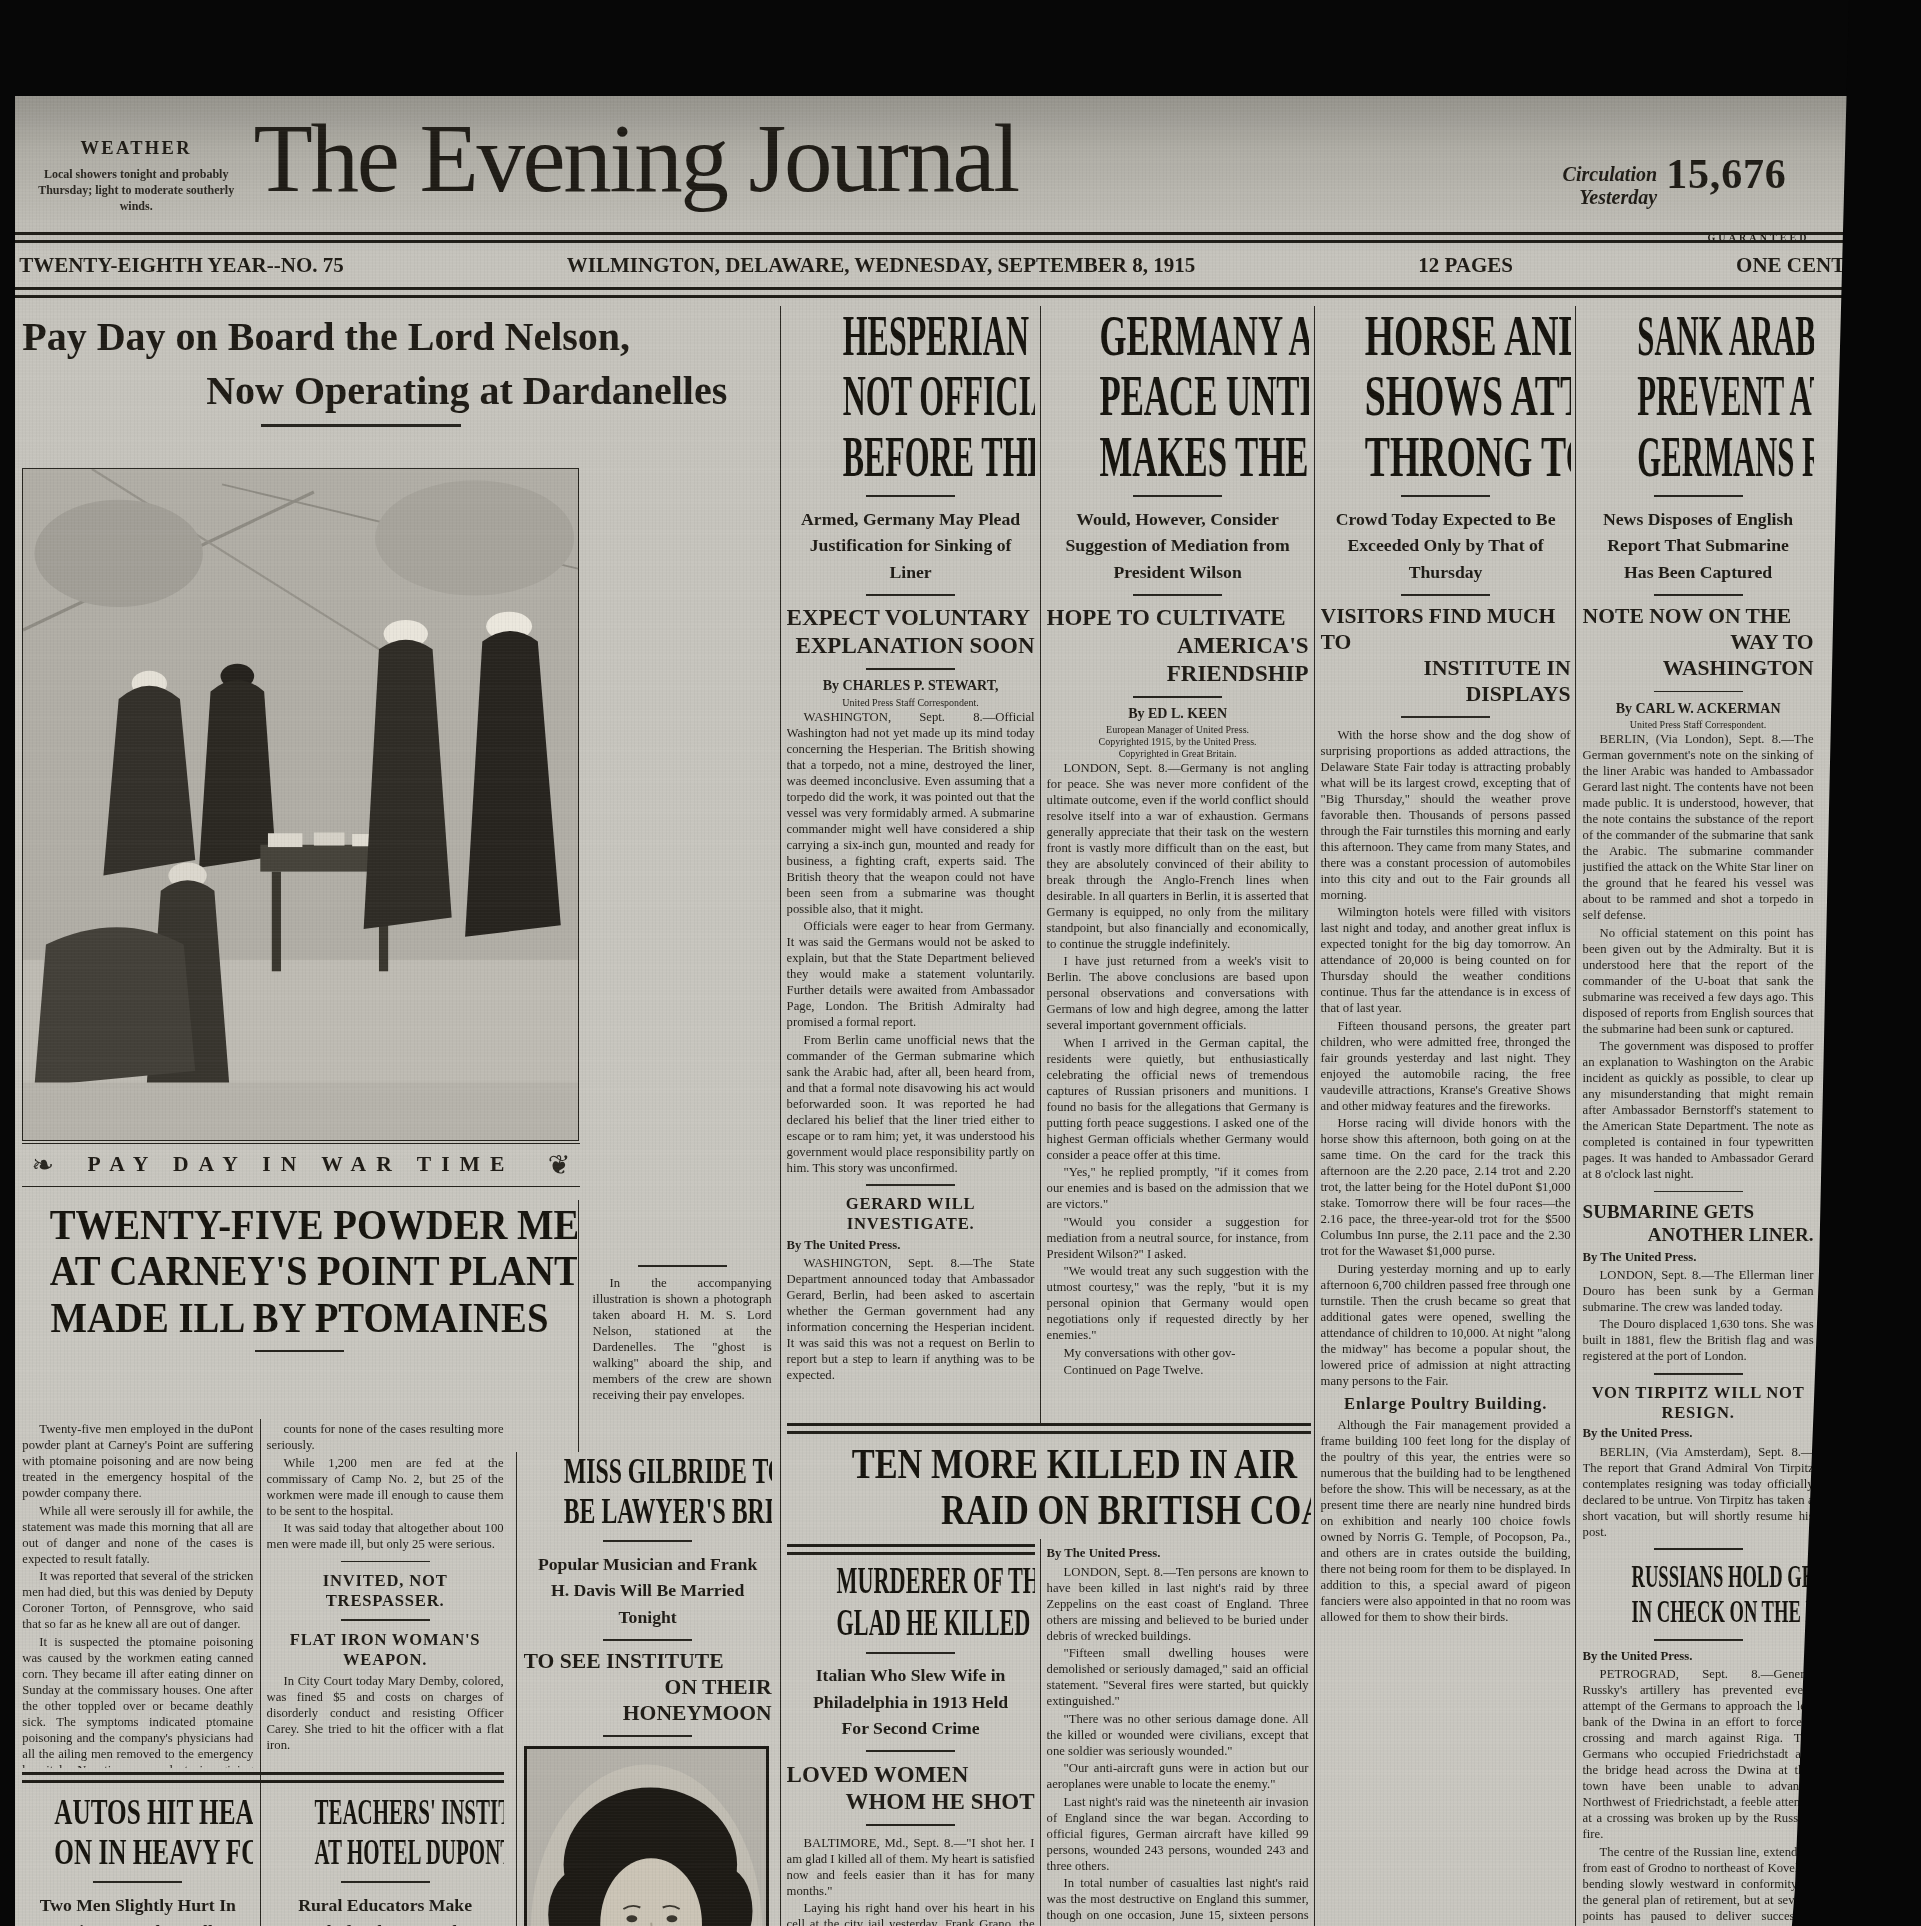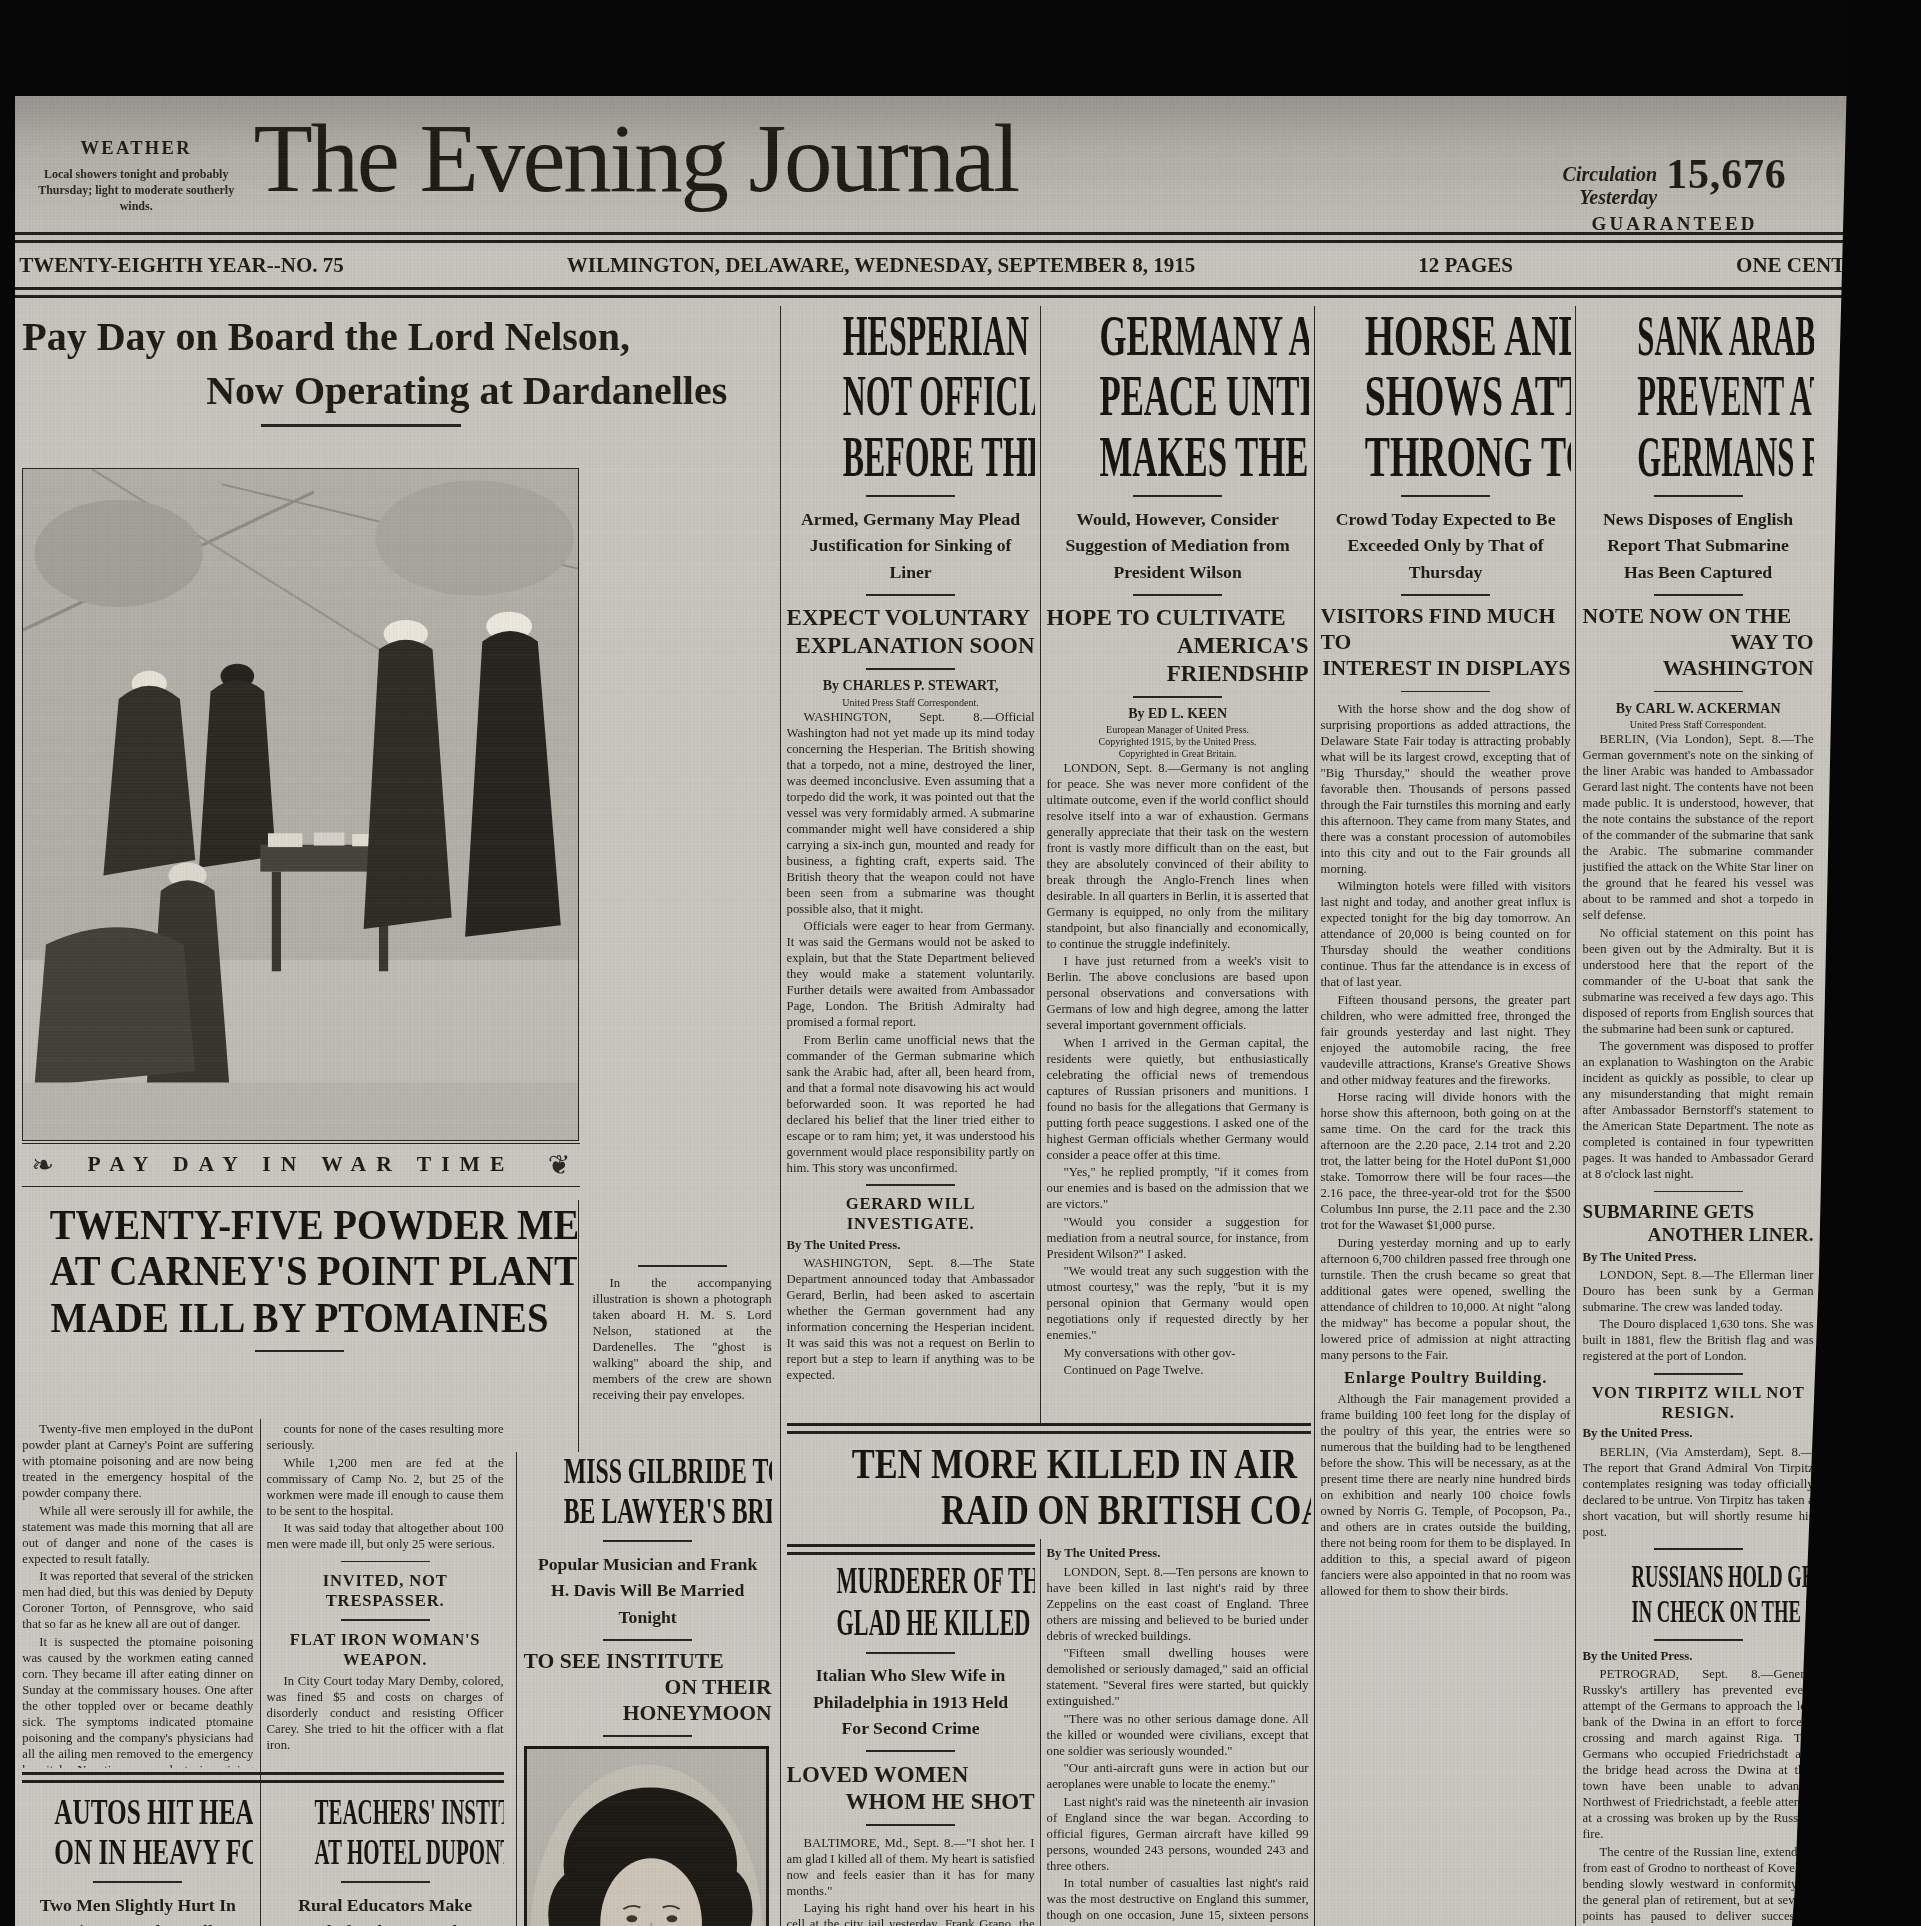--- a/index.html
+++ b/index.html
@@ -14,21 +14,21 @@
     clip-path:polygon(1849px 0,1921px 0,1921px 2962px,1695px 2962px,1712px 2658px,1757px 2350px,1795px 1888px,1819px 1271px,1834px 578px,1849px 0);}
   .blk{position:absolute;overflow:hidden;}
   .vrule{position:absolute;width:1.2px;background:#2a2822;}
   
   .weather-label{font-weight:bold;font-size:18.5px;letter-spacing:2.3px;text-align:center;margin:0 0 7px;}
   .weather-text{font-size:12px;font-weight:bold;line-height:1.35;text-align:center;margin:0;color:#2b2822;}
   .nameplate{font-weight:normal;font-size:97px;letter-spacing:-2.3px;text-align:left;white-space:nowrap;line-height:1;}
   .circ-row{display:flex;align-items:flex-start;gap:9.2px;justify-content:center;}
   .circ-words{font-style:italic;font-weight:bold;font-size:20px;line-height:1.15;text-align:right;padding-top:10px;}
   .circ-value{font-weight:bold;font-size:42px;line-height:1;letter-spacing:0.8px;}
-  .circ-note{font-weight:bold;font-size:19px;letter-spacing:3.1px;text-align:center;margin-top:4px;}
+  .circ-note{font-weight:bold;font-size:10px;letter-spacing:3.1px;text-align:right;margin-top:23px;}
   .drule{border-top:3.5px solid #211f19;border-bottom:3.5px solid #211f19;height:5px;}
   .dl-row{display:flex;justify-content:space-between;align-items:baseline;font-weight:bold;font-size:21px;white-space:nowrap;}
   
   .hl{font-weight:bold;text-align:center;margin:0;color:#17150f;}
   .hl span{display:block;white-space:nowrap;transform-origin:50% 50%;}
   .f150{font-size:58px;line-height:1.04;} .f112{font-size:43px;line-height:1.08;} .f95{font-size:37px;line-height:1.12;}
   .f90{font-size:35px;line-height:1.14;} .f84{font-size:32px;line-height:1.12;}
   .sx53 span{transform:scaleX(.53);} .sx55 span{transform:scaleX(.55);} .sx58 span{transform:scaleX(.58);}
   .sx60 span{transform:scaleX(.60);} .sx65 span{transform:scaleX(.65);} .sx68 span{transform:scaleX(.68);}
   .sx72 span{transform:scaleX(.72);} .sx80 span{transform:scaleX(.80);} .sx90 span{transform:scaleX(.90);}
@@ -334,21 +334,21 @@
     <h2 class="hl f150 sx65">
       <span>HORSE AND DOG</span>
       <span>SHOWS ATTRACT</span>
       <span>THRONG TO FAIR</span>
     </h2>
     <div class="rule-short"></div>
     <p class="deck">Crowd Today Expected to Be Exceeded Only by That of Thursday</p>
     <div class="rule-short"></div>
     <div class="stagger" style="font-size:21.6px">
           <span class="l">VISITORS FIND MUCH TO</span>
-          <span class="r">INTEREST IN DISPLAYS</span>
+          <span class="r">INSTITUTE IN DISPLAYS</span>
         </div>
     <div class="rule-short"></div>
     <div class="body">
           <p>With the horse show and the dog show of surprising proportions as added attractions, the Delaware State Fair today is attracting probably what will be its largest crowd, excepting that of "Big Thursday," should the weather prove favorable then. Thousands of persons passed through the Fair turnstiles this morning and early this afternoon. They came from many States, and there was a constant procession of automobiles into this city and out to the Fair grounds all morning.</p>
           <p>Wilmington hotels were filled with visitors last night and today, and another great influx is expected tonight for the big day tomorrow. An attendance of 20,000 is being counted on for Thursday should the weather conditions continue. Thus far the attendance is in excess of that of last year.</p>
           <p>Fifteen thousand persons, the greater part children, who were admitted free, thronged the fair grounds yesterday and last night. They enjoyed the automobile racing, the free vaudeville attractions, Kranse's Greative Shows and other midway features and the fireworks.</p>
           <p>Horse racing will divide honors with the horse show this afternoon, both going on at the same time. On the card for the track this afternoon are the 2.20 pace, 2.14 trot and 2.20 trot, the latter being for the Hotel duPont $1,000 stake. Tomorrow there will be four races—the 2.16 pace, the three-year-old trot for the $500 Columbus Inn purse, the 2.11 pace and the 2.30 trot for the Wawaset $1,000 purse.</p>
           <p>During yesterday morning and up to early afternoon 6,700 children passed free through one turnstile. Then the crush became so great that additional gates were opened, swelling the attendance of children to 10,000. At night "along the midway" has become a popular shout, the lowered price of admission at night attracting many persons to the Fair.</p>
         </div>
     <p class="itemhead" style="text-align:center">Enlarge Poultry Building.</p>

